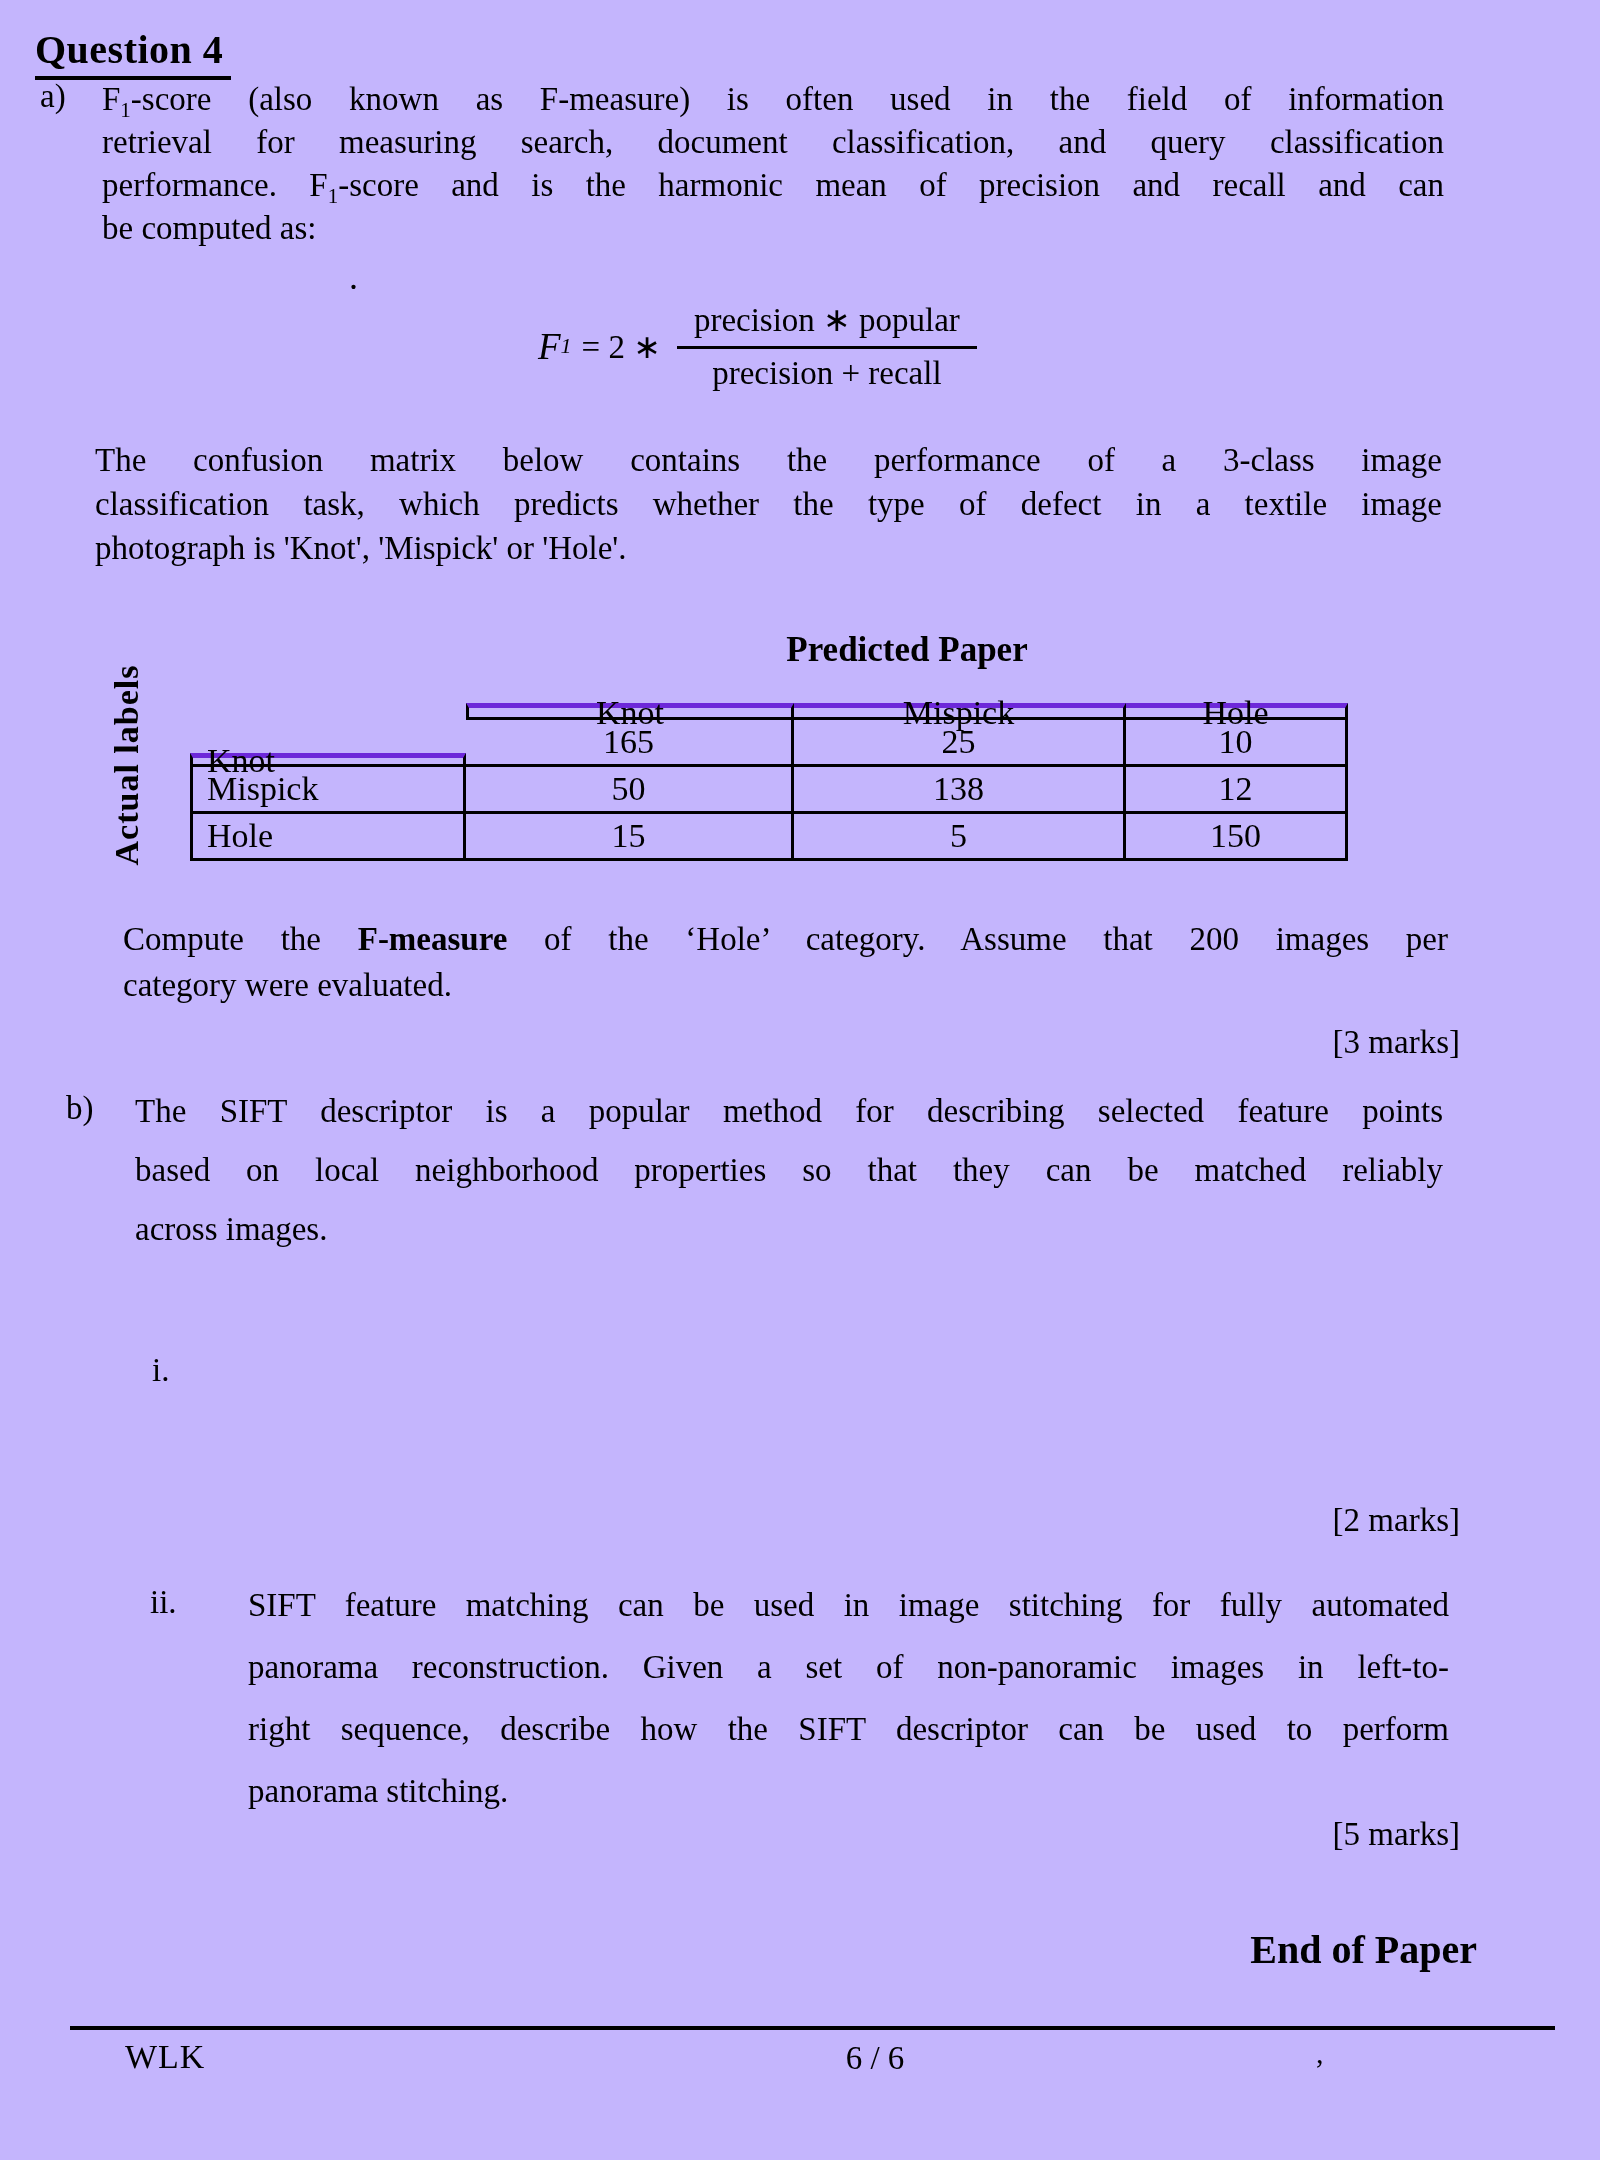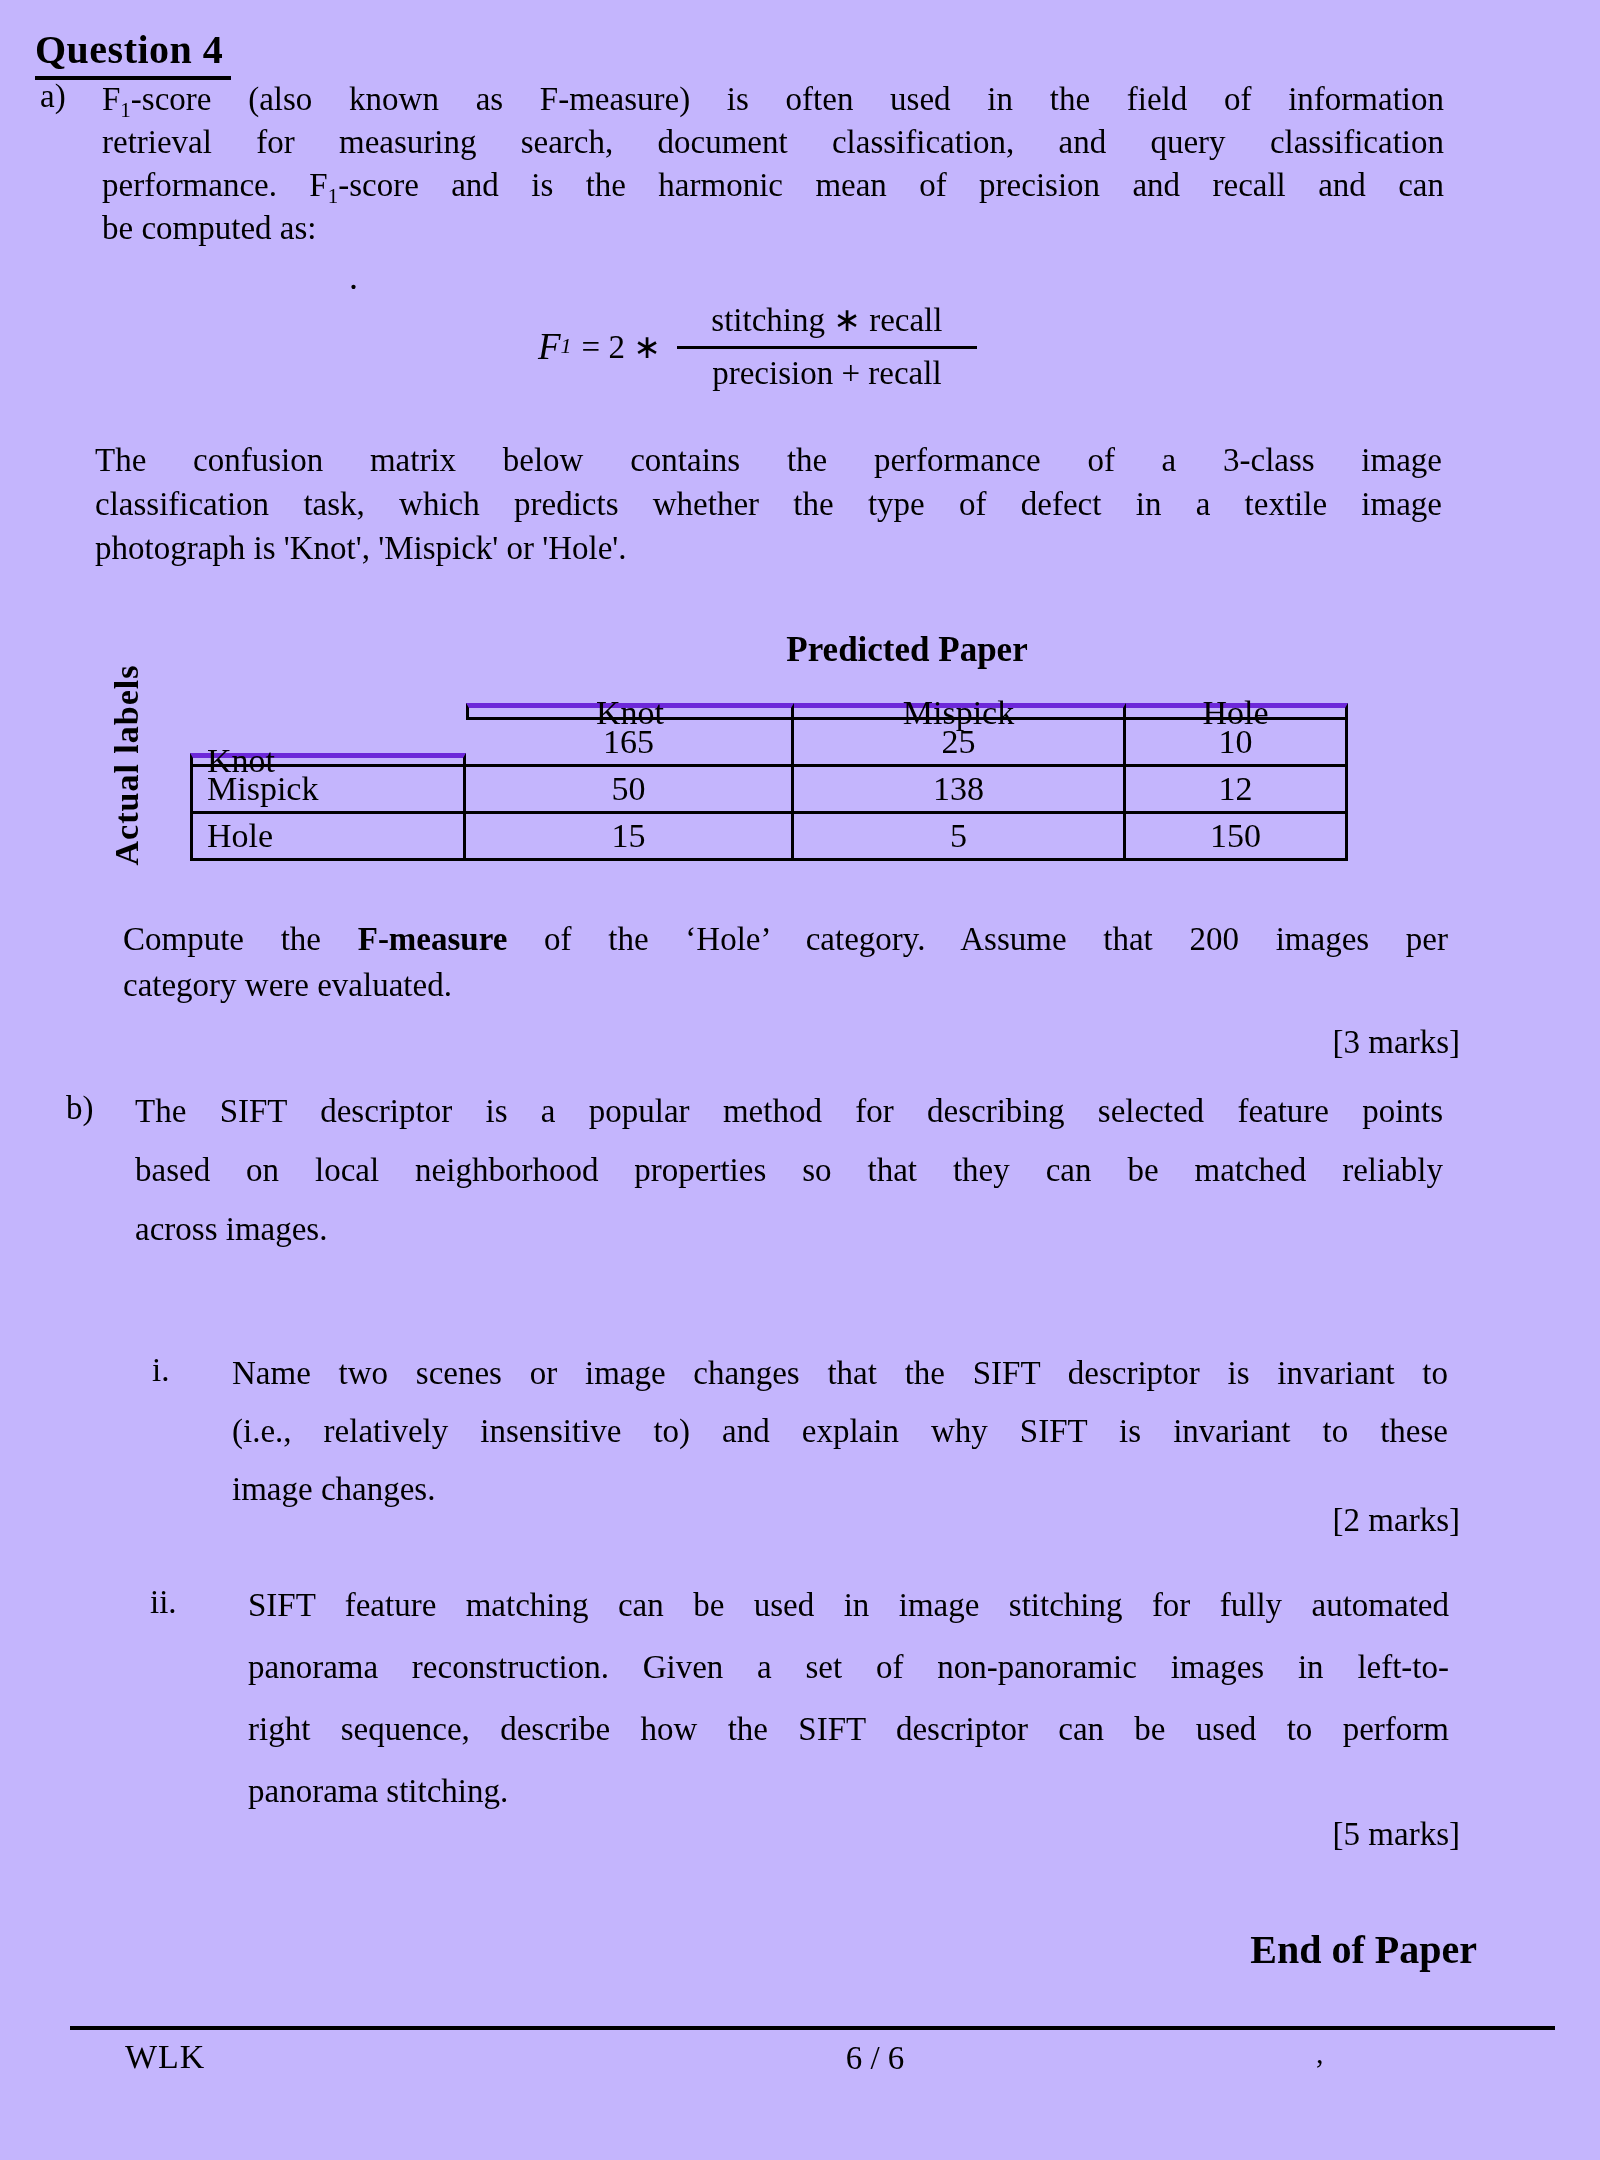--- a/index.html
+++ b/index.html
@@ -63,21 +63,21 @@
     <div class="lastline">be computed as:</div>
   </div>
 
   <div class="abs stray-dot">.</div>
 
   <div class="abs formula">
     <span class="fvar">F</span>
       <span class="fsub">1</span>
     <span class="fop">= 2 ∗</span>
     <span class="frac">
-      <span class="num" style="display:block">stitching ∗ recall</span>
+      <span class="num" style="display:block">precision ∗ popular</span>
       <span class="den" style="display:block">precision + recall</span>
     </span>
   </div>
 
   <div class="abs body-text" style="left:95px;top:438px;width:1347px;">
     <div class="jline" style="height:44px;line-height:44px;">The confusion matrix below contains the performance of a 3-class image</div>
     <div class="jline" style="height:44px;line-height:44px;">classification task, which predicts whether the type of defect in a textile image</div>
     <div class="lastline" style="height:44px;line-height:44px;">photograph is 'Knot', 'Mispick' or 'Hole'.</div>
   </div>
 
@@ -115,25 +115,20 @@
   <div class="abs marks" style="left:123px;top:1020px;width:1337px;">[3 marks]</div>
 
   <div class="abs plabel" style="left:66px;top:1090px;">b)</div>
   <div class="abs body-text loose" style="left:135px;top:1082px;width:1308px;">
     <div class="jline" style="height:59px;line-height:59px;">The SIFT descriptor is a popular method for describing selected feature points</div>
     <div class="jline" style="height:59px;line-height:59px;">based on local neighborhood properties so that they can be matched reliably</div>
     <div class="lastline" style="height:59px;line-height:59px;">across images.</div>
   </div>
 
   <div class="abs plabel" style="left:152px;top:1352px;">i.</div>
-  <div class="abs body-text loose" style="left:232px;top:1344px;width:1216px;">
-    <div class="jline" style="height:58px;line-height:58px;">Name two scenes or image changes that the SIFT descriptor is invariant to</div>
-    <div class="jline" style="height:58px;line-height:58px;">(i.e., relatively insensitive to) and explain why SIFT is invariant to these</div>
-    <div class="lastline" style="height:58px;line-height:58px;">image changes.</div>
-  </div>
   <div class="abs marks" style="left:232px;top:1498px;width:1228px;">[2 marks]</div>
 
   <div class="abs plabel" style="left:150px;top:1584px;">ii.</div>
   <div class="abs body-text loose" style="left:248px;top:1574px;width:1201px;">
     <div class="jline" style="height:62px;line-height:62px;">SIFT feature matching can be used in image stitching for fully automated</div>
     <div class="jline" style="height:62px;line-height:62px;">panorama reconstruction. Given a set of non-panoramic images in left-to-</div>
     <div class="jline" style="height:62px;line-height:62px;">right sequence, describe how the SIFT descriptor can be used to perform</div>
     <div class="lastline" style="height:62px;line-height:62px;">panorama stitching.</div>
   </div>
   <div class="abs marks" style="left:248px;top:1812px;width:1212px;">[5 marks]</div>

